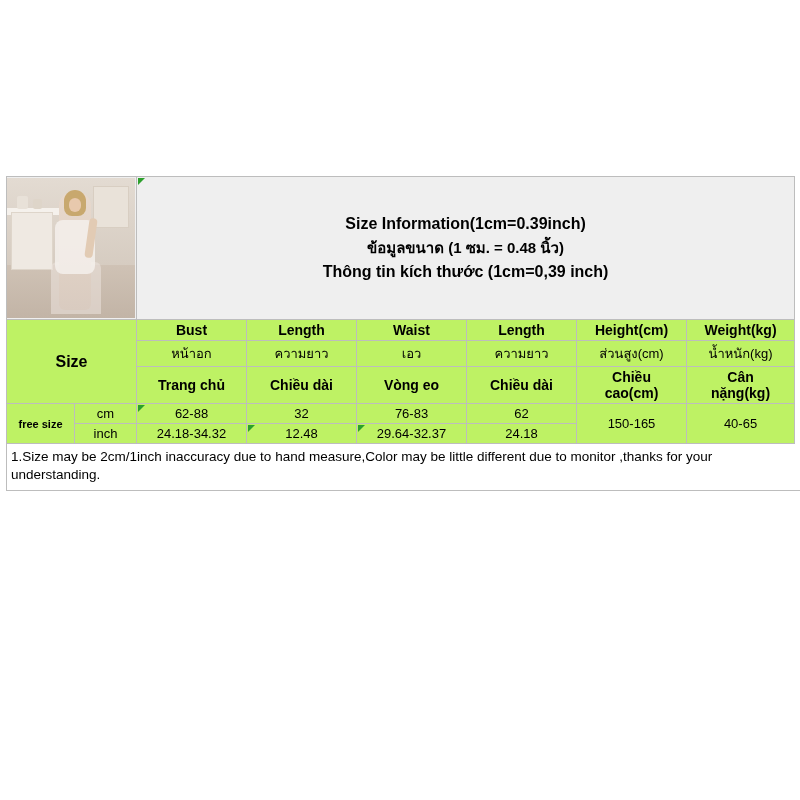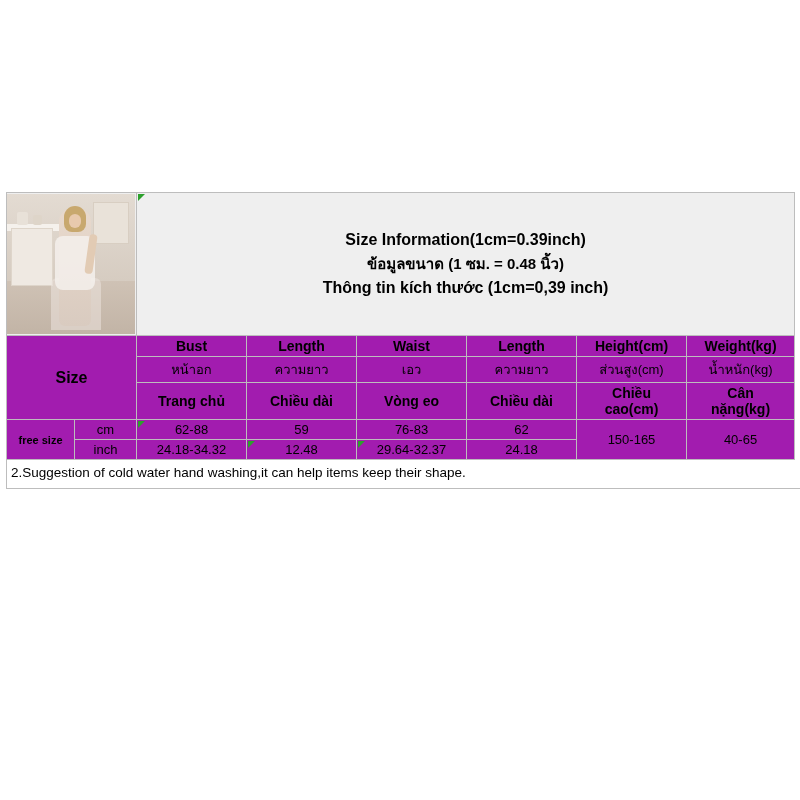--- a/index.html
+++ b/index.html
@@ -10,37 +10,37 @@
   body {
     width: 800px;
     height: 800px;
     font-family: "Liberation Sans", sans-serif;
     position: relative;
     overflow: hidden;
   }
   .sheet {
     position: absolute;
     left: 6px;
-    top: 192px;
+    top: 176px;
     width: 736px;
     background: #ffffff;
   }
   table.size-table {
     border-collapse: collapse;
     table-layout: fixed;
     width: 788px;
     font-size: 13px;
     color: #000;
   }
   table.size-table td {
     border: 1px solid #bdbdbd;
     text-align: center;
     vertical-align: middle;
     padding: 2px 9px;
-    background: #a21caf;
+    background: #bef264;
   }
   
   .photo-cell {
     padding: 0 !important;
     width: 130px;
     height: 142px;
     background: #efefef !important;
     position: relative;
   }
   .photo {
@@ -223,34 +223,34 @@
         <td class="hdr">Vòng eo</td>
         <td class="hdr">Chiều dài</td>
         <td class="hdr">Chiều cao(cm)</td>
         <td class="hdr">Cân nặng(kg)</td>
       </tr>
 
       <tr>
         <td class="freesize-cell" rowspan="2">free size</td>
         <td class="unit-cell">cm</td>
         <td class="val mark">62-88</td>
-        <td class="val">59</td>
+        <td class="val">32</td>
         <td class="val">76-83</td>
         <td class="val">62</td>
         <td class="val" rowspan="2">150-165</td>
         <td class="val" rowspan="2">40-65</td>
       </tr>
 
       <tr>
         <td class="unit-cell">inch</td>
         <td class="val">24.18-34.32</td>
         <td class="val mark">12.48</td>
         <td class="val mark">29.64-32.37</td>
         <td class="val">24.18</td>
       </tr>
     </tbody>
   </table>
 
   <div class="attention">
-    <div>2.Suggestion of cold water hand washing,it can help items keep their shape.</div>
+    <div>1.Size may be 2cm/1inch inaccuracy due to hand measure,Color may be little different due to monitor ,thanks for your understanding.</div>
   </div>
 
 </div>
 
 </body></html>

